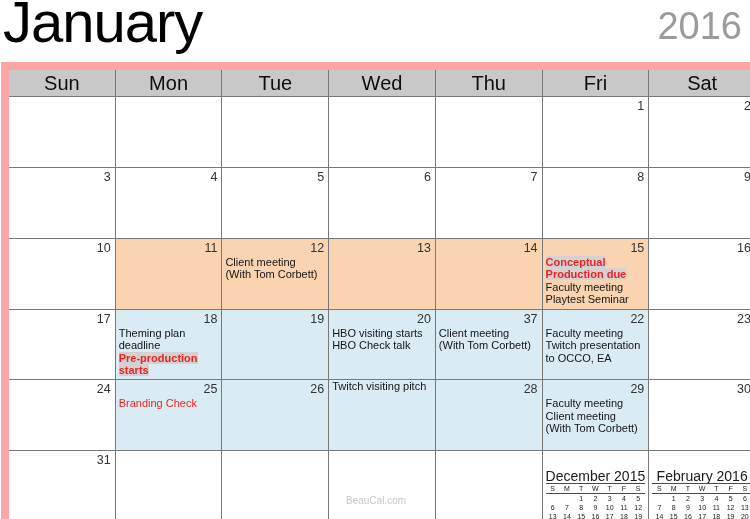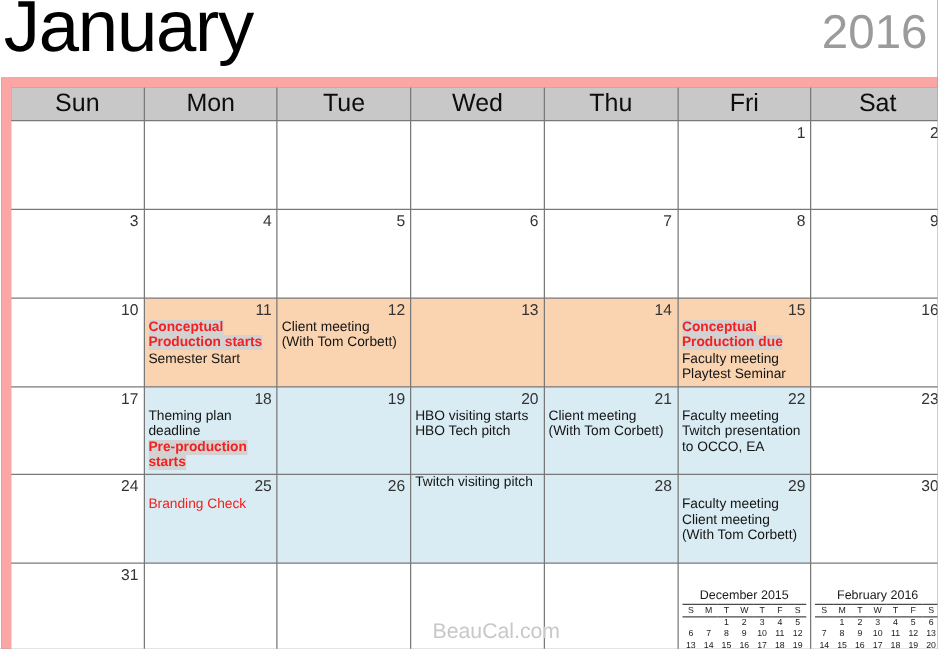--- a/index.html
+++ b/index.html
@@ -41,34 +41,34 @@
     padding:0 7px 0 3px;margin:0;
   }
   .event .ev-text{display:inline;}
   .event.milestone .ev-text{
     color:#f32020;font-weight:bold;background:#d2d2d2;
   }
   .event.red .ev-text{color:#f32020;}
   
   .mini-cal{margin:3px 3px 0 3px;color:#1a1a1a;}
   .mini-title{
-    text-align:center;font-size:10px;line-height:11px;margin:1px 0 1px 0;
+    text-align:center;font-size:14px;line-height:11px;margin:1px 0 1px 0;
   }
   .mini-grid{
     display:grid;grid-template-columns:repeat(7,1fr);text-align:center;
   }
   .mini-head{
     font-size:7px;line-height:9px;
     border-top:1px solid #4a4a4a;border-bottom:1px solid #4a4a4a;
   }
   .mini-day{font-size:7px;line-height:9px;}
   
   .watermark{
     position:absolute;left:346px;top:495px;
-    font-size:17px;color:#c8c8c8;
+    font-size:10px;color:#c8c8c8;
   }
 </style>
 </head>
 <body>
 
 <div>
   <h1 class="month-title">January</h1>
   <div class="year-title">2016</div>
 
   <div class="calendar" id="calendar-grid">
@@ -119,24 +119,20 @@
         <div class="day-num">8</div>
       </div>
       <div class="day-cell bg-white">
         <div class="day-num">9</div>
       </div>
       <div class="day-cell bg-white">
         <div class="day-num">10</div>
       </div>
       <div class="day-cell bg-orange">
         <div class="day-num">11</div>
-        <div class="events">
-          <div class="event milestone"><span class="ev-text">Conceptual Production starts</span></div>
-          <div class="event normal"><span class="ev-text">Semester Start</span></div>
-        </div>
       </div>
       <div class="day-cell bg-orange">
         <div class="day-num">12</div>
         <div class="events">
           <div class="event normal"><span class="ev-text">Client meeting (With Tom Corbett)</span></div>
         </div>
       </div>
       <div class="day-cell bg-orange">
         <div class="day-num">13</div>
       </div>
@@ -164,25 +160,25 @@
           <div class="event milestone"><span class="ev-text">Pre-production starts</span></div>
         </div>
       </div>
       <div class="day-cell bg-blue">
         <div class="day-num">19</div>
       </div>
       <div class="day-cell bg-blue">
         <div class="day-num">20</div>
         <div class="events">
           <div class="event normal"><span class="ev-text">HBO visiting starts</span></div>
-          <div class="event normal"><span class="ev-text">HBO Tech pitch</span></div>
-        </div>
-      </div>
-      <div class="day-cell bg-blue">
-        <div class="day-num">21</div>
+          <div class="event normal"><span class="ev-text">HBO Check talk</span></div>
+        </div>
+      </div>
+      <div class="day-cell bg-blue">
+        <div class="day-num">37</div>
         <div class="events">
           <div class="event normal"><span class="ev-text">Client meeting (With Tom Corbett)</span></div>
         </div>
       </div>
       <div class="day-cell bg-blue">
         <div class="day-num">22</div>
         <div class="events">
           <div class="event normal"><span class="ev-text">Faculty meeting</span></div>
           <div class="event normal"><span class="ev-text">Twitch presentation to OCCO, EA</span></div>
         </div>

